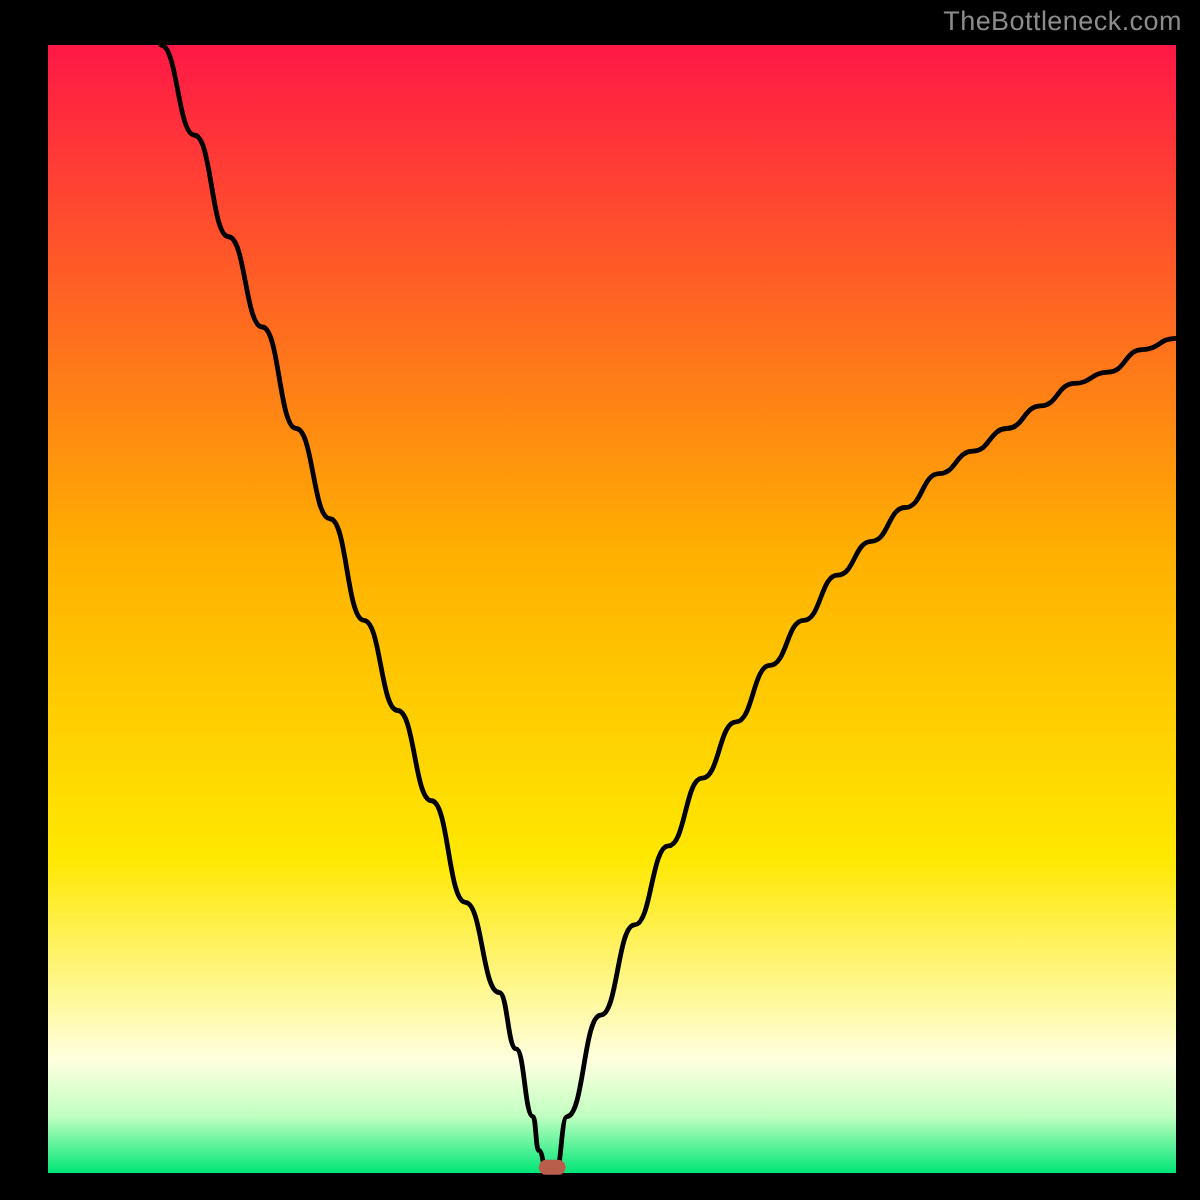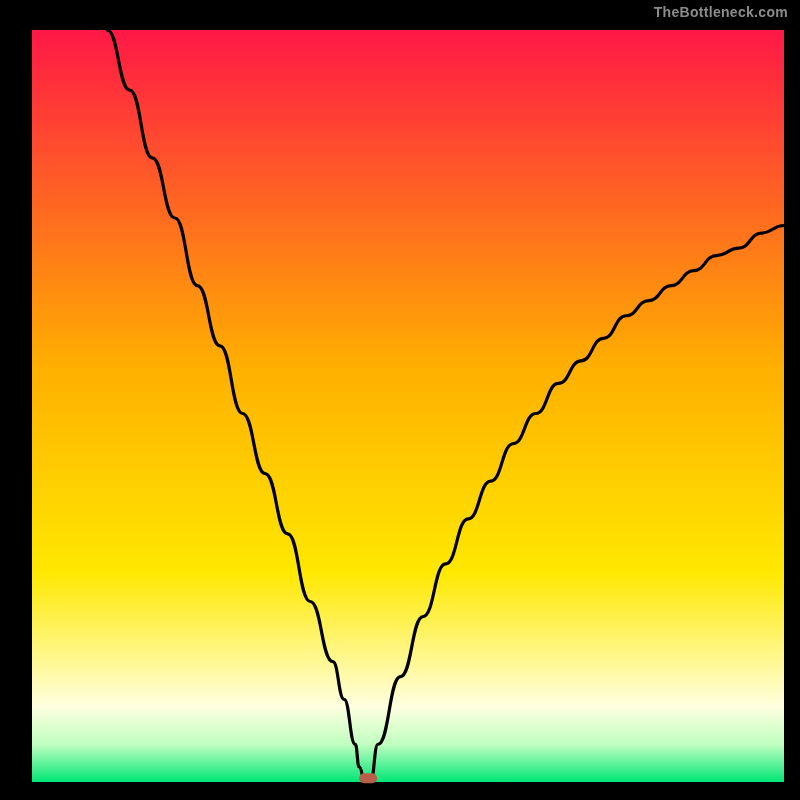--- a/index.html
+++ b/index.html
@@ -16,22 +16,22 @@
     height: 800px;
   }
   svg {
     display: block;
   }
   .watermark {
     position: absolute;
     top: 4px;
     right: 12px;
     font-family: Arial, Helvetica, sans-serif;
-    font-size: 14px;
-    font-weight: 700;
+    font-size: 18px;
+    font-weight: 400;
     color: #8c8c8c;
     letter-spacing: 0.3px;
   }
 </style>
 </head>
 <body>
 
 <div class="wrap">
   <svg id="chart-svg" width="800" height="800" viewBox="0 0 800 800">
     <defs>

